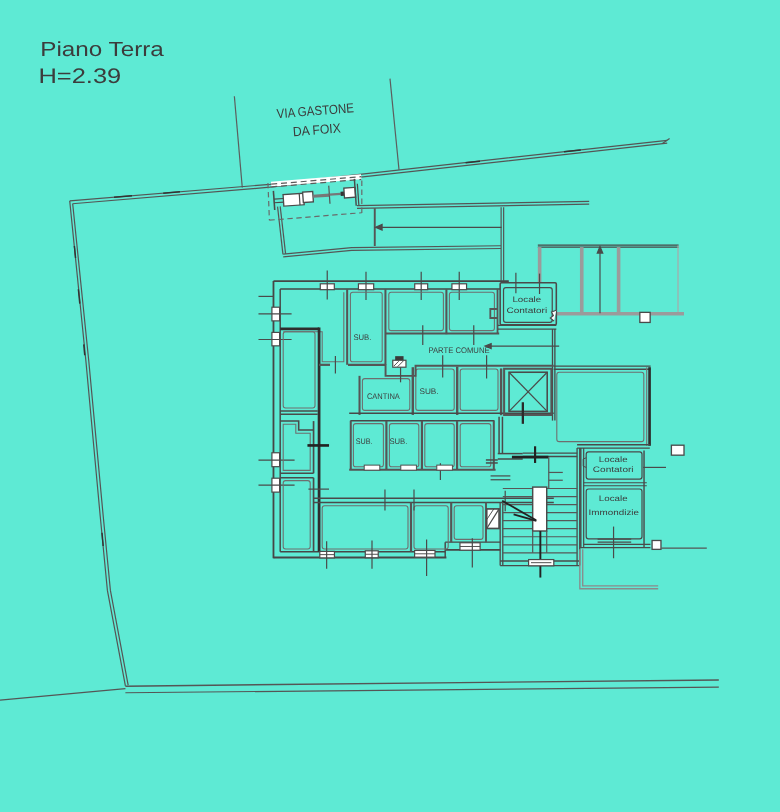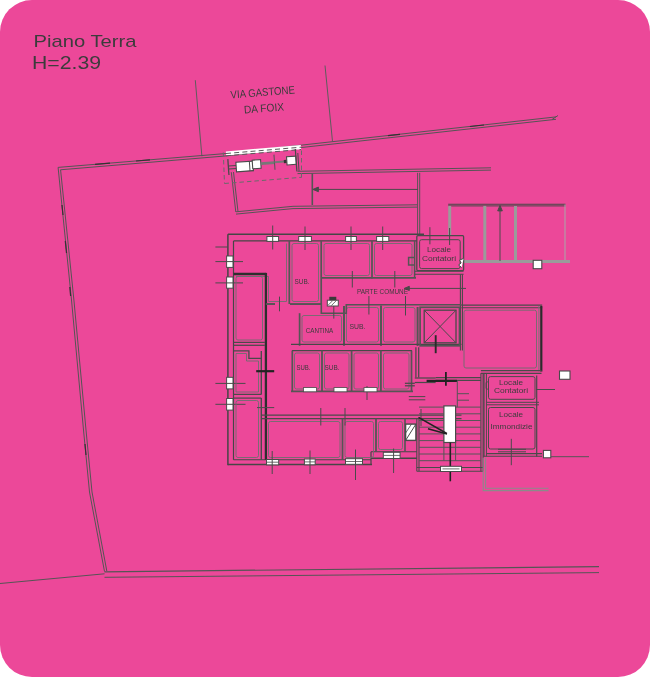--- a/index.html
+++ b/index.html
@@ -1,16 +1,16 @@
 <!DOCTYPE html>
 <html><head>
 <meta charset="utf-8">
 <style>
   html,body{margin:0;padding:0;background:#ffffff;}
-  #page{width:650px;height:677px;position:relative;background:#ec4899;overflow:hidden;border-radius:32px;}
+  #page{width:650px;height:677px;position:relative;background:#5eead4;overflow:hidden;}
   svg{position:absolute;left:0;top:0;}
   text{font-family:"Liberation Sans", sans-serif;fill:#3c3c3c;}
 </style>
 </head>
 <body>
 <div id="page">
 <svg width="650" height="677" viewBox="0 0 650 677">
 
 <text x="33.5" y="47" font-size="17" fill="#a6a6a6" textLength="103" lengthAdjust="spacingAndGlyphs">Piano Terra</text>
 

